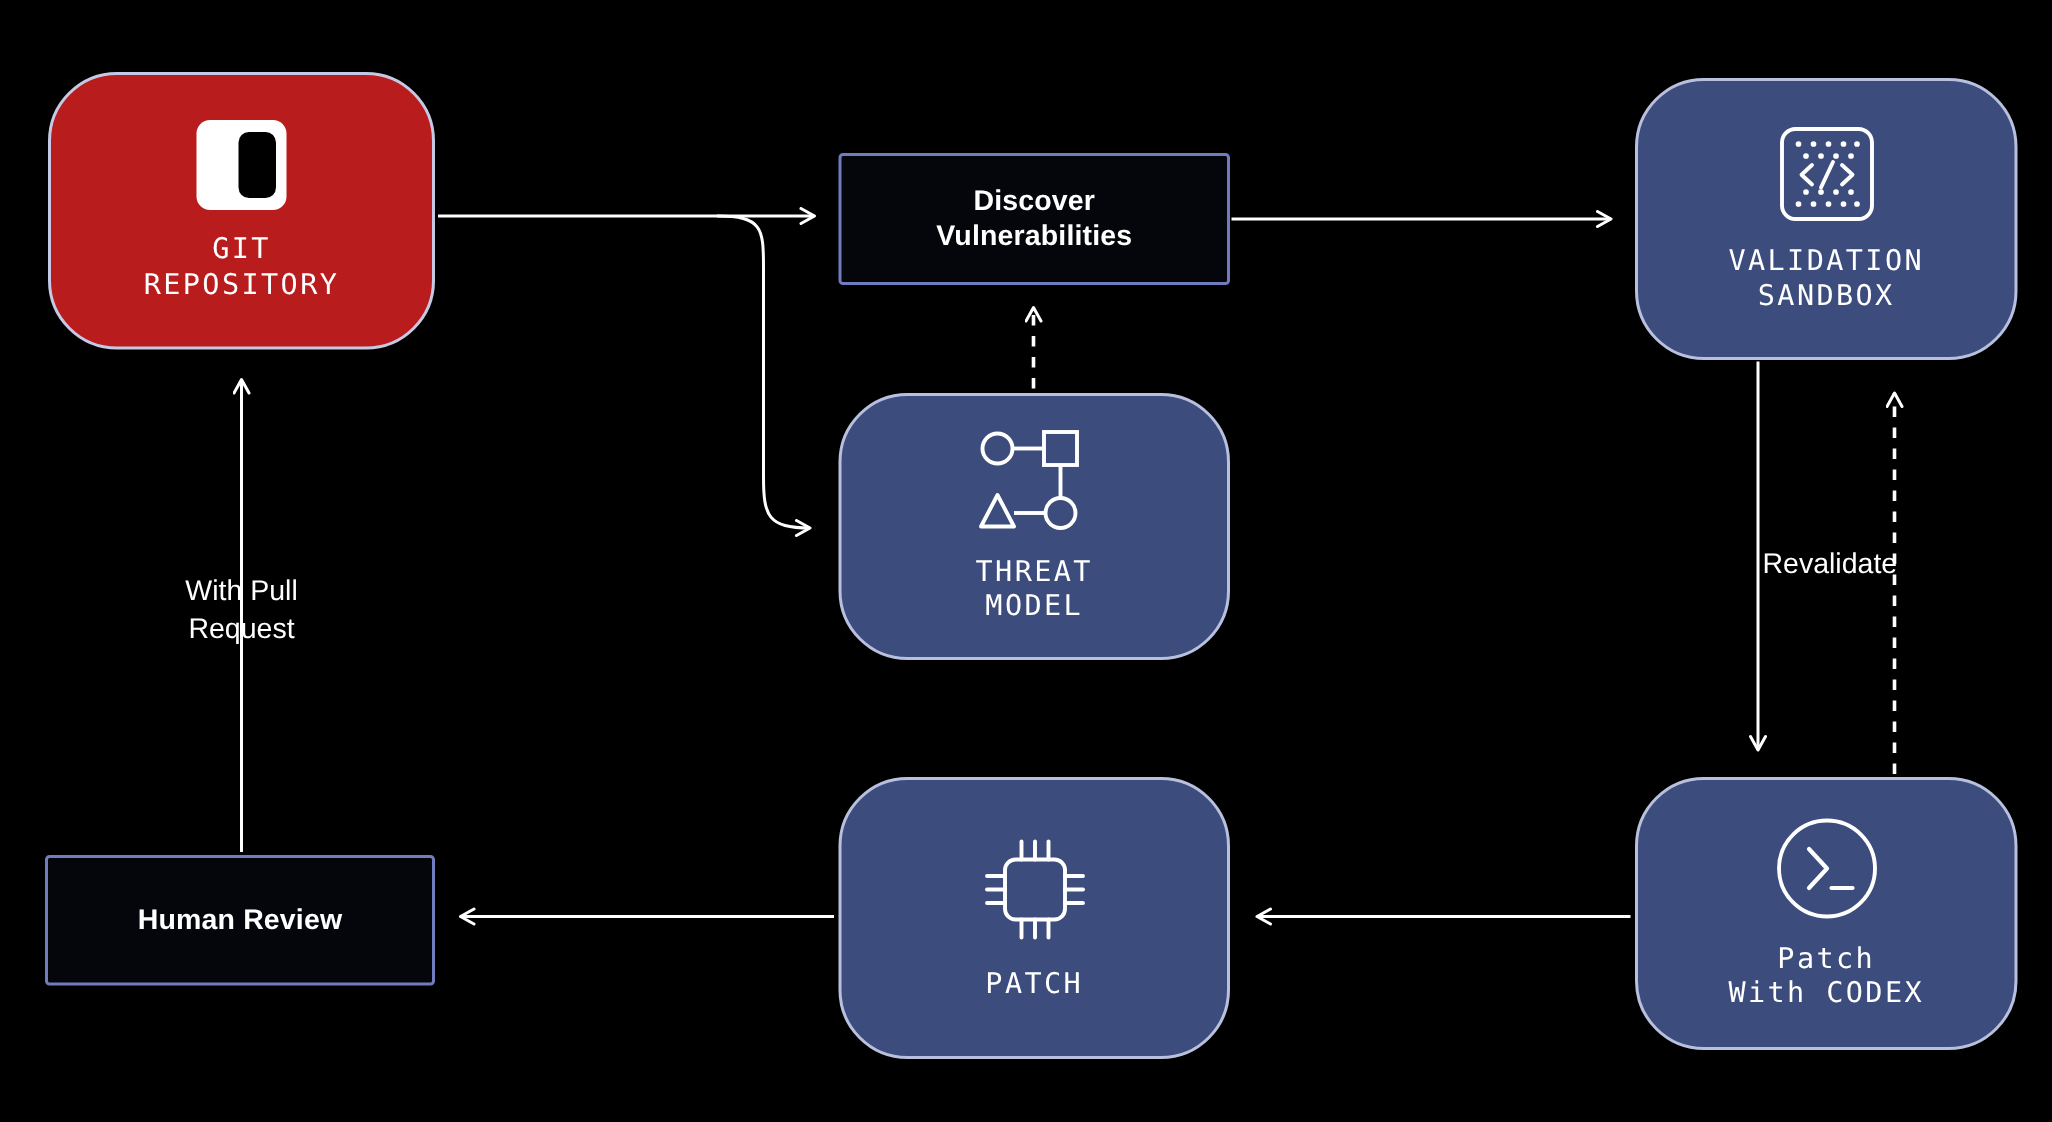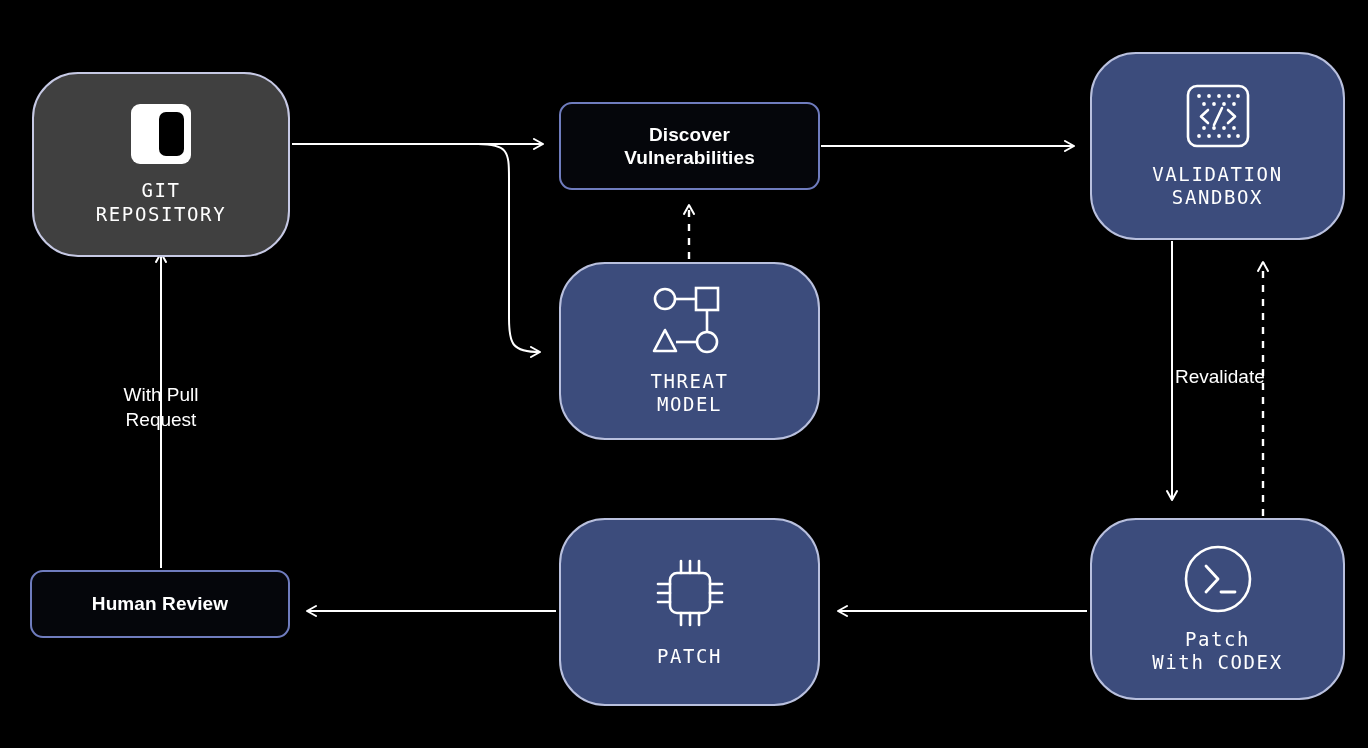--- a/index.html
+++ b/index.html
@@ -31,36 +31,35 @@
   .node {
     position: absolute;
     box-sizing: border-box;
     display: flex;
     flex-direction: column;
     align-items: center;
     justify-content: center;
   }
   
   .node-outline {
-    background: #404040;
+    background: #b91c1c;
     border: 2px solid #c6c9e4;
     border-radius: 46px;
-    margin-top: 24px;
   }
   
   .node-filled {
     background: #3c4c7c;
     border: 2px solid #b9c0de;
     border-radius: 46px;
   }
   
   .node-rect {
     background: #05060b;
     border: 2px solid #6f7cbe;
-    border-radius: 13px;
+    border-radius: 3px;
     justify-content: center;
   }
   .node-label {
     text-align: center;
     line-height: 1.22;
     white-space: pre-line;
   }
   .label-mono {
     font-family: "DejaVu Sans Mono", "Liberation Mono", monospace;
     font-size: 19px;
@@ -234,17 +233,17 @@
 
           <line x1="58" y1="29" x2="70" y2="29"></line>
           <line x1="58" y1="38" x2="70" y2="38"></line>
           <line x1="58" y1="47" x2="70" y2="47"></line>
         </g>
       </svg>
     </span>
     <div class="node-label label-mono">PATCH</div>
   </div>
 
-  <div class="node node-rect" style="left:30px; top:570px; width:260px; height:68px;">
+  <div class="node node-rect" style="left:30px; top:570px; width:260px; height:87px;">
     <div class="node-label label-sans">Human Review</div>
   </div>
 
 </div>
 
 </body></html>

